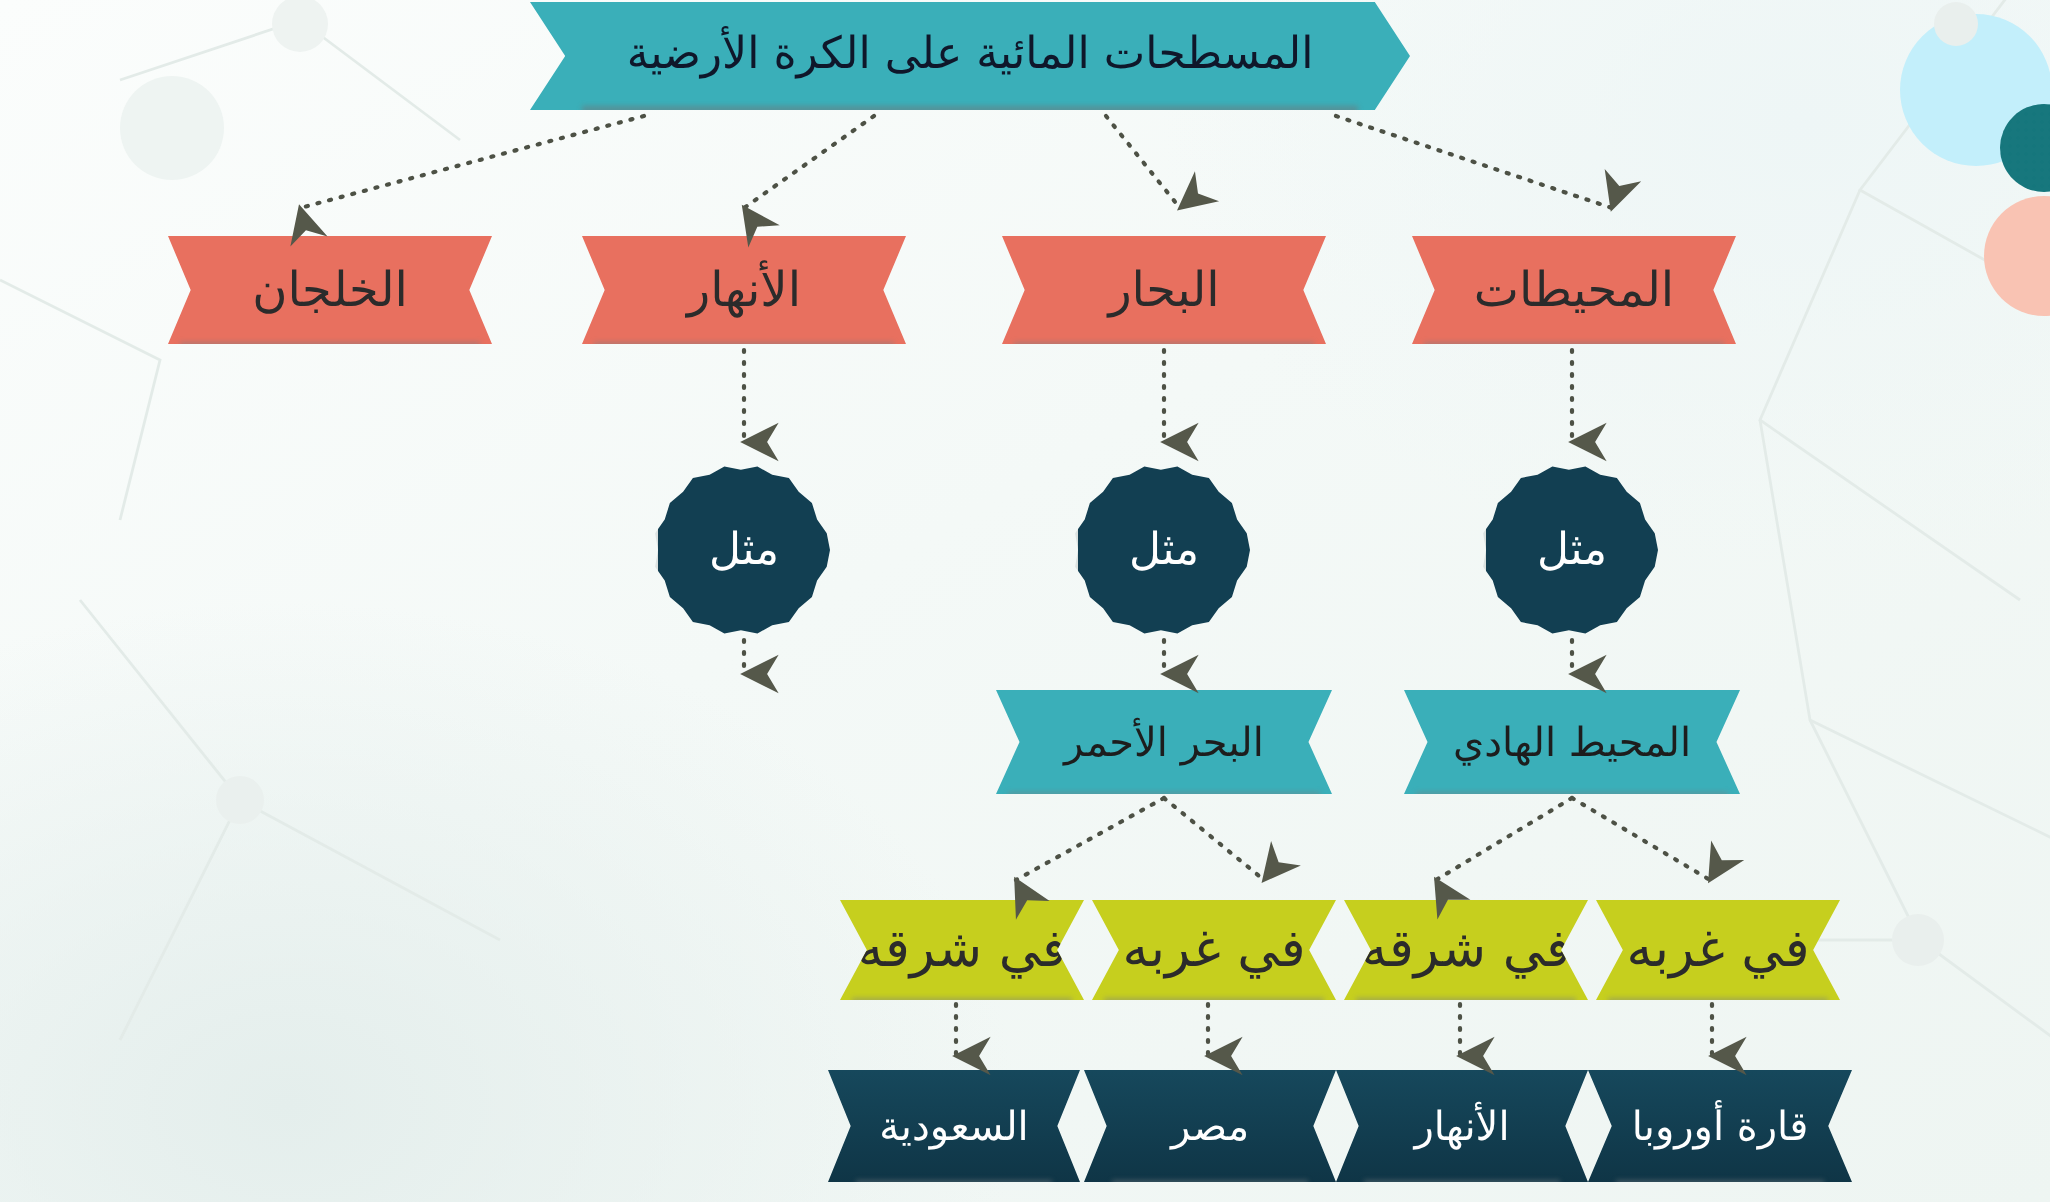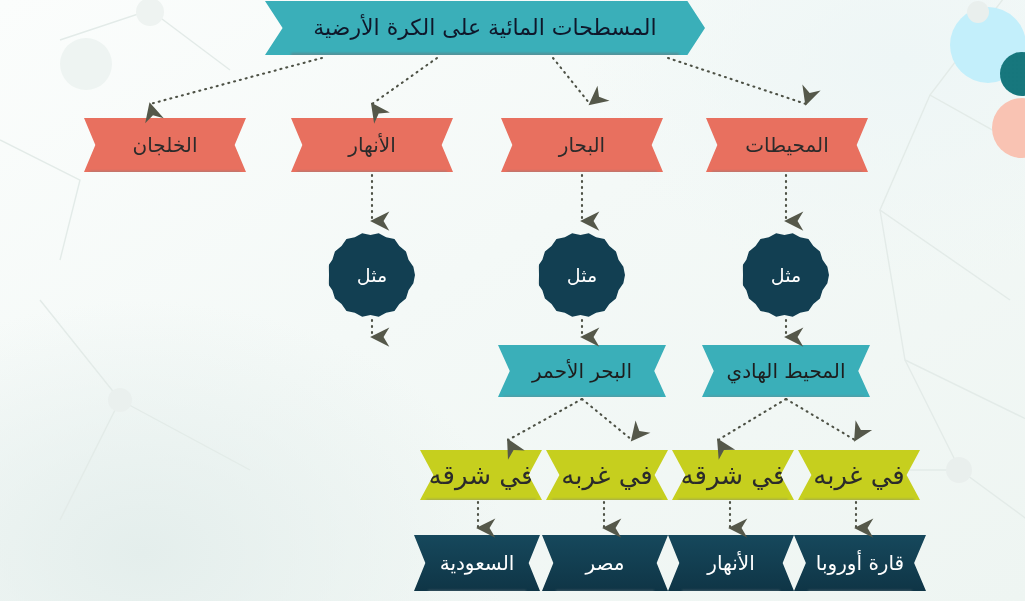--- a/index.html
+++ b/index.html
@@ -64,21 +64,21 @@
     left: 26px; right: 26px; bottom: -8px; height: 10px;
     background: linear-gradient(180deg, rgba(110,118,122,.62), rgba(150,158,162,0));
   }
 
   
   .red {
     height: 54px;
     background: #E8705F;
     clip-path: polygon(0% 0%, 100% 0%, 93% 50%, 100% 100%, 0% 100%, 7% 50%);
     color: #2b2b2b;
-    font-size: 20px;
+    font-size: 24px;
     top: 118px;
   }
   
   .teal {
     height: 52px;
     background: #3AAFB9;
     clip-path: polygon(0% 0%, 100% 0%, 93% 50%, 100% 100%, 0% 100%, 7% 50%);
     color: #1d1d1d;
     font-size: 20px;
     top: 345px;
@@ -124,21 +124,21 @@
       30% 93.8%, 20.3% 91.9%, 14.6% 83.8%, 6.9% 77.3%, 3.9% 67.7%,
       -1.7% 59.7%, 0% 50%, -1.7% 40.3%, 3.9% 32.3%, 6.9% 22.7%,
       14.6% 16.2%, 20.3% 8.1%, 30% 6.2%, 38.6% 1.5%, 48.2% 3.4%,
       57.8% 1.5%, 66.4% 6.2%, 76.1% 8.1%, 81.8% 16.2%, 89.5% 22.7%,
       92.5% 32.3%, 98.1% 40.3%
     );
     filter: drop-shadow(0 4px 4px rgba(90,100,104,.35));
   }
   .burst .lbl {
     position: relative; z-index: 2;
-    color: #ffffff; font-size: 19px; direction: rtl;
+    color: #ffffff; font-size: 22px; direction: rtl;
   }
 
   
   #links { position: absolute; inset: 0; z-index: 1; pointer-events: none; }
 </style>
 </head>
 <body>
 
 <div id="stage">
 

